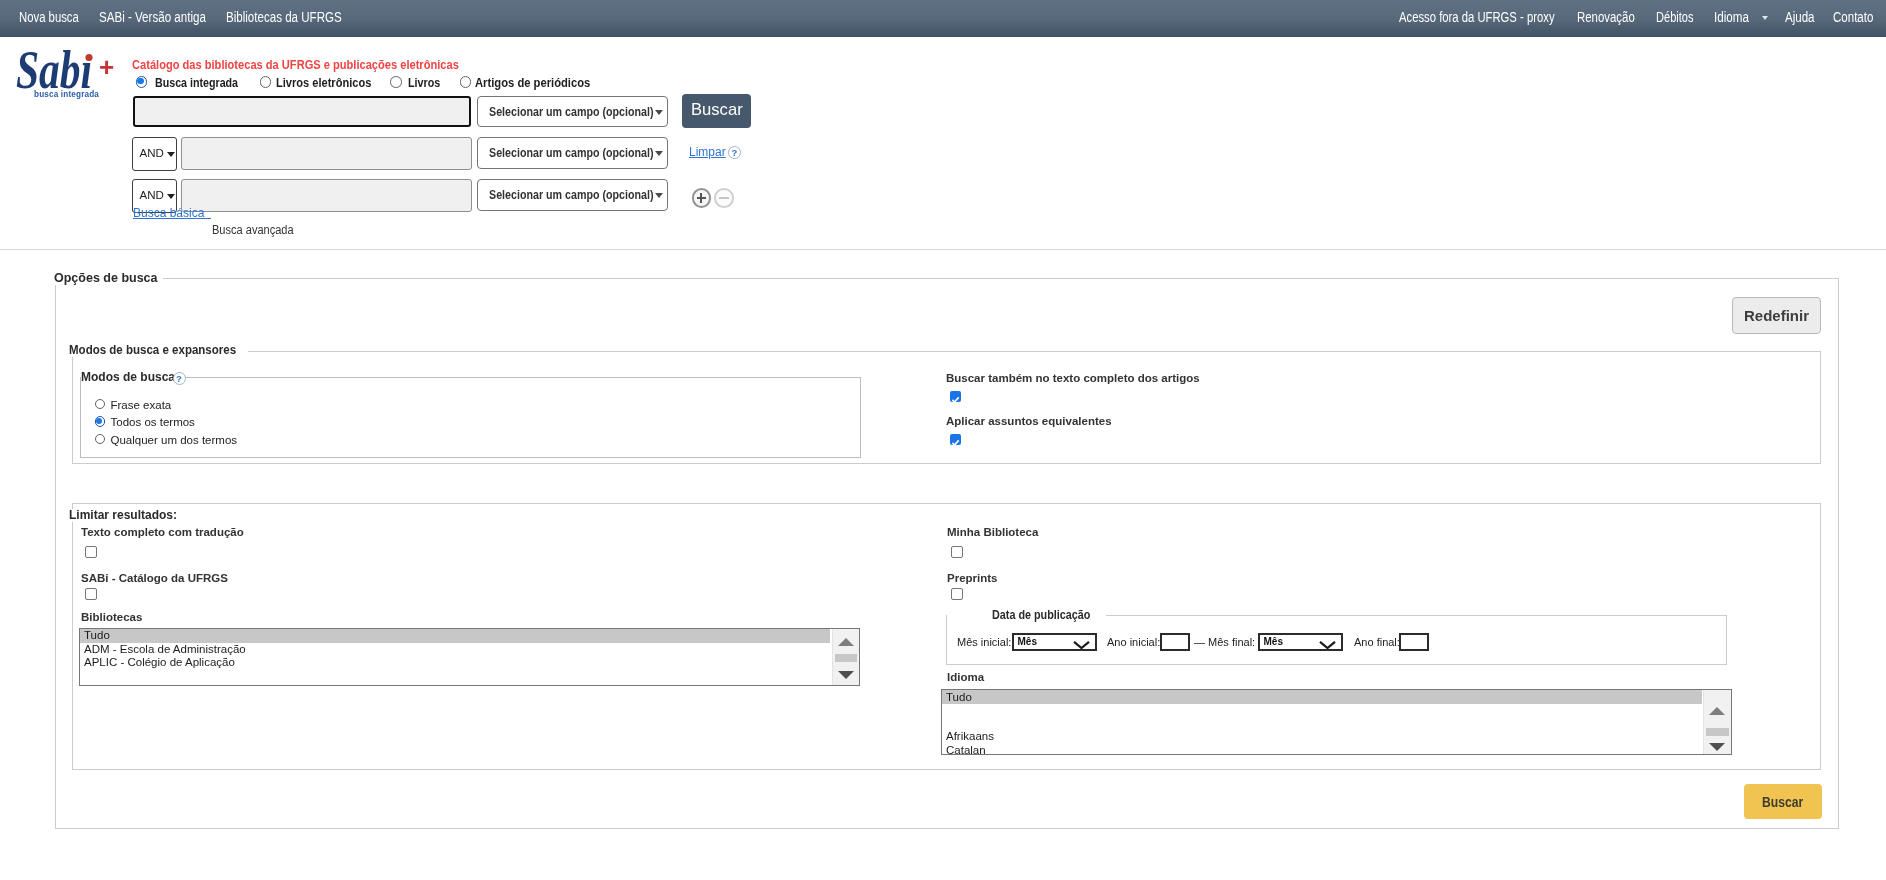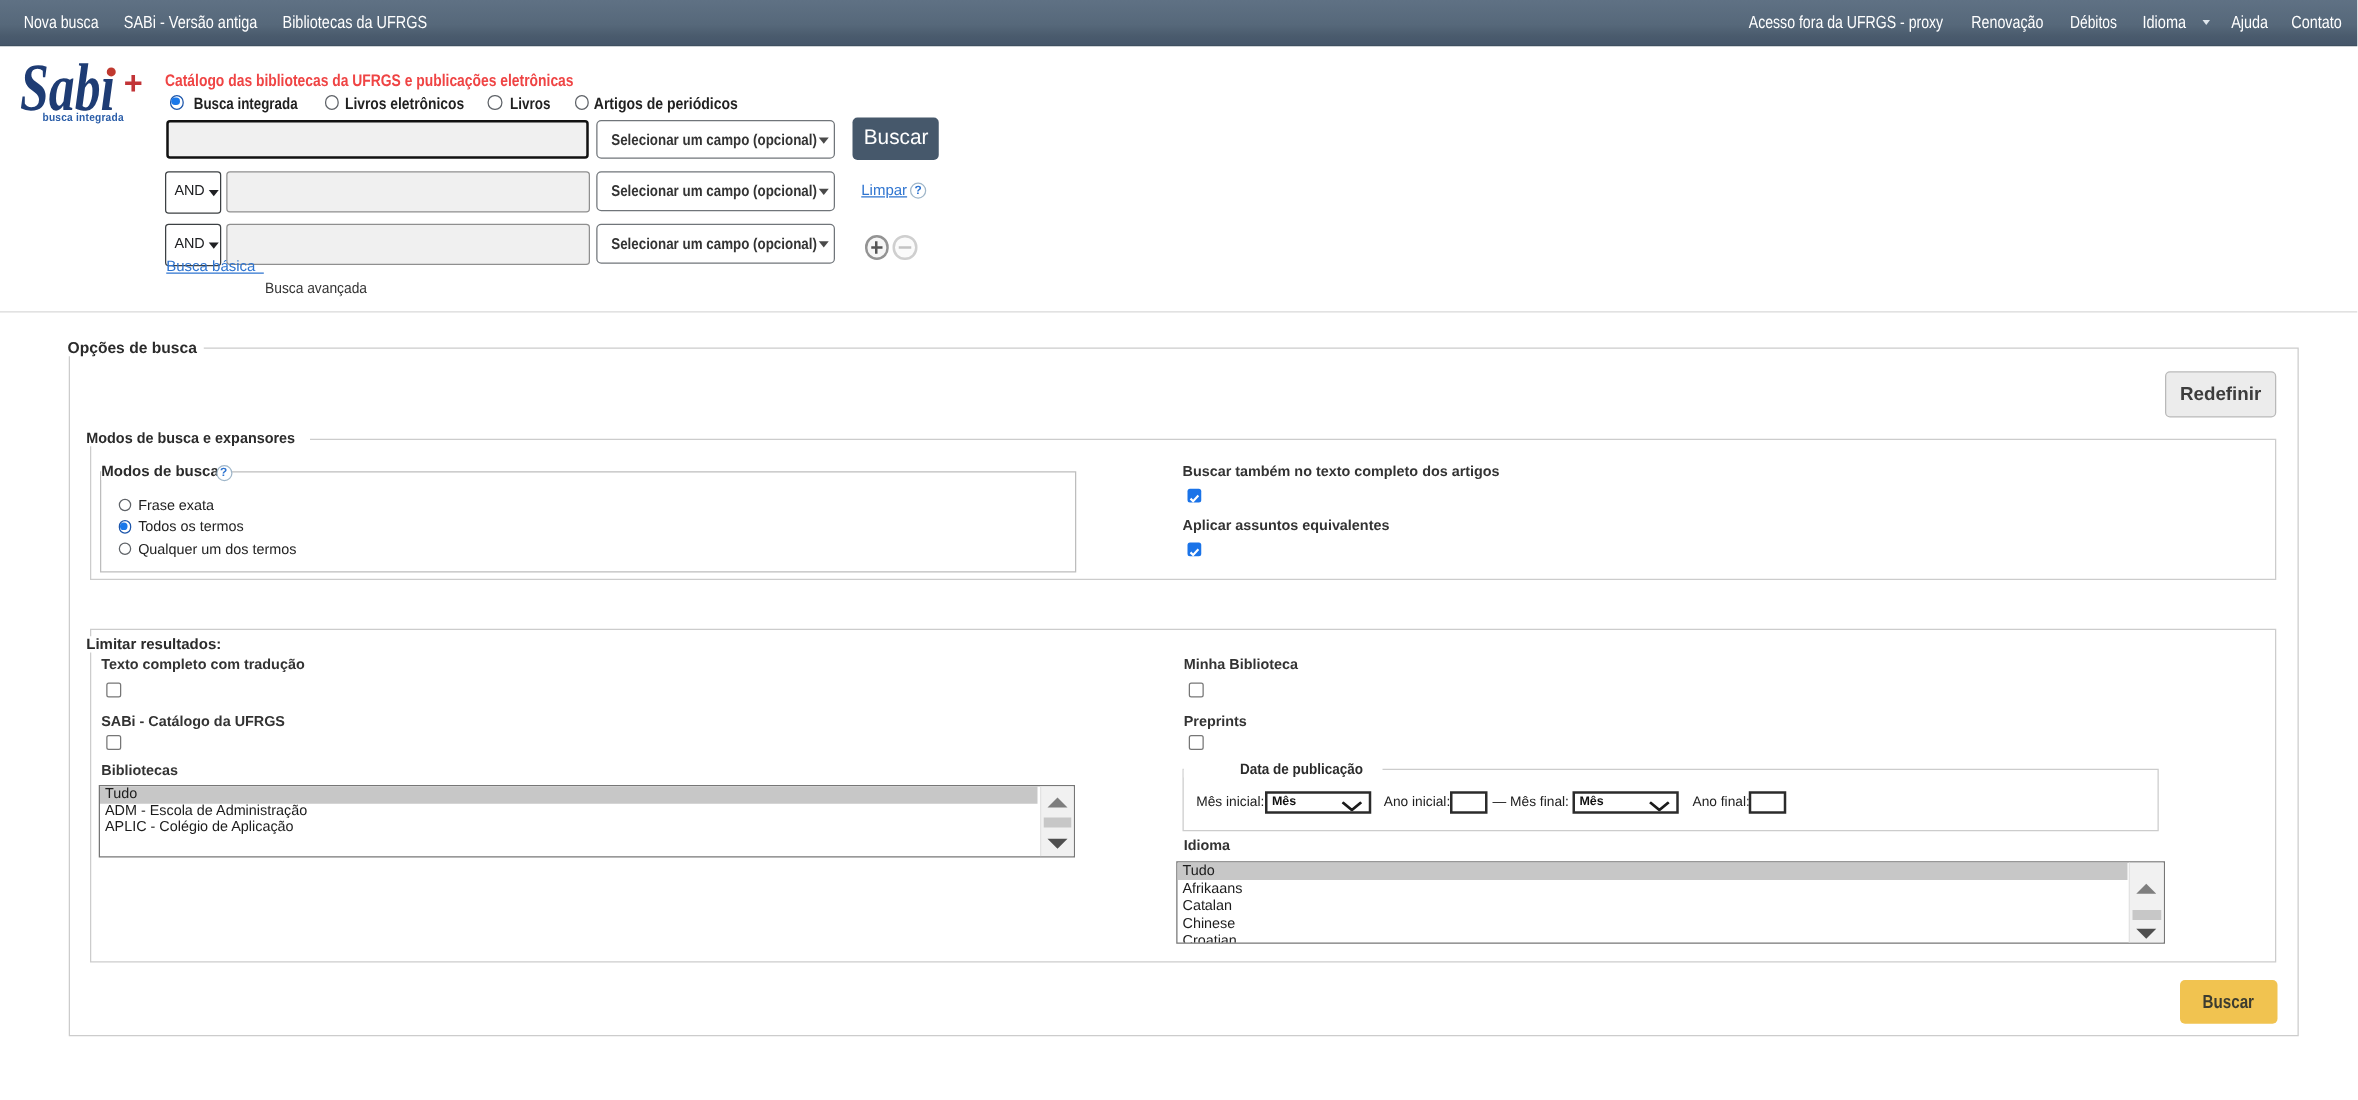--- a/index.html
+++ b/index.html
@@ -199,21 +199,21 @@
     <svg style="position:absolute; right:5px; top:6px;" width="17" height="8" viewBox="0 0 17 8">
       <polyline points="1,0.8 8.5,7 16,0.8" fill="none" stroke="#1b1b1b" stroke-width="2.2"></polyline>
     </svg>
   </div>
   <div class="nlabel" style="left:1354px; top:636px; font-size:11px;">Ano final:</div>
   <div class="sinp" style="left:1398.5px; top:633px; width:30px; height:18px;"></div>
 
   <div class="blabel" style="left:947px; top:671px;">Idioma</div>
   <div class="listbox" style="left:941px; top:689px; width:791px; height:66px;">
     <div class="it sel" style="width:760px; height:14px; line-height:14px;">Tudo</div>
-    <div class="it" style="height:14px; line-height:14px;">Afrikaans</div>
+    <div class="it" style="height:14px; line-height:14px;margin-top:25px;">Afrikaans</div>
     <div class="it" style="height:14px; line-height:14px;">Catalan</div>
     <div class="it" style="height:14px; line-height:14px;">Chinese</div>
     <div class="it" style="height:14px; line-height:14px;">Croatian</div>
     <div class="sbar" style="width:28px; border-left:1px solid #e3e3e3;">
       <div class="tri-up" style="left:5px; top:17px;"></div>
       <div class="thumb" style="left:2px; top:38px; width:23px; height:8px;"></div>
       <div class="tri-dn" style="left:5px; top:53px;"></div>
     </div>
   </div>
 

